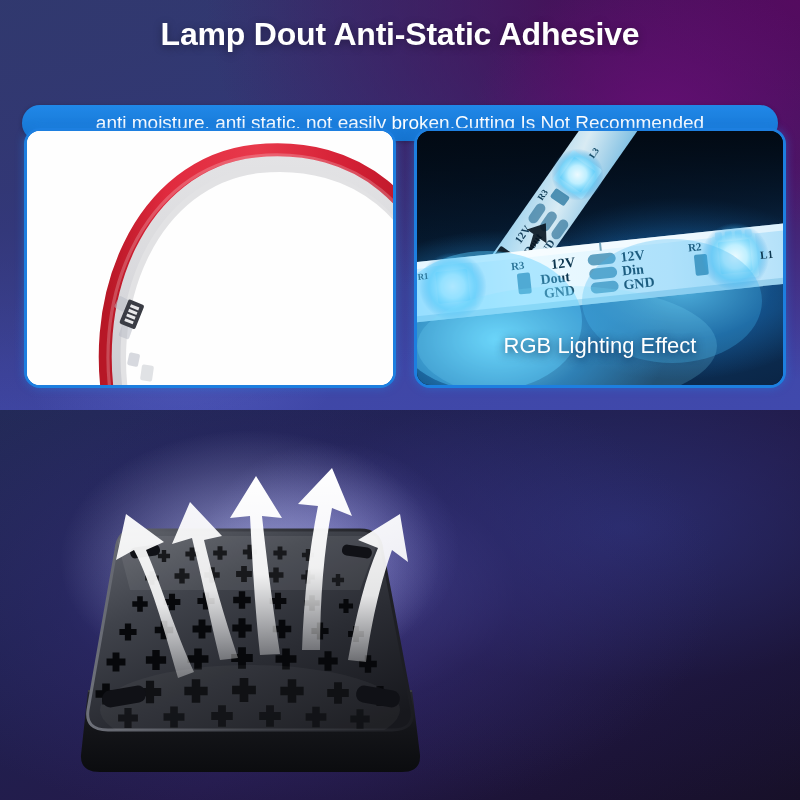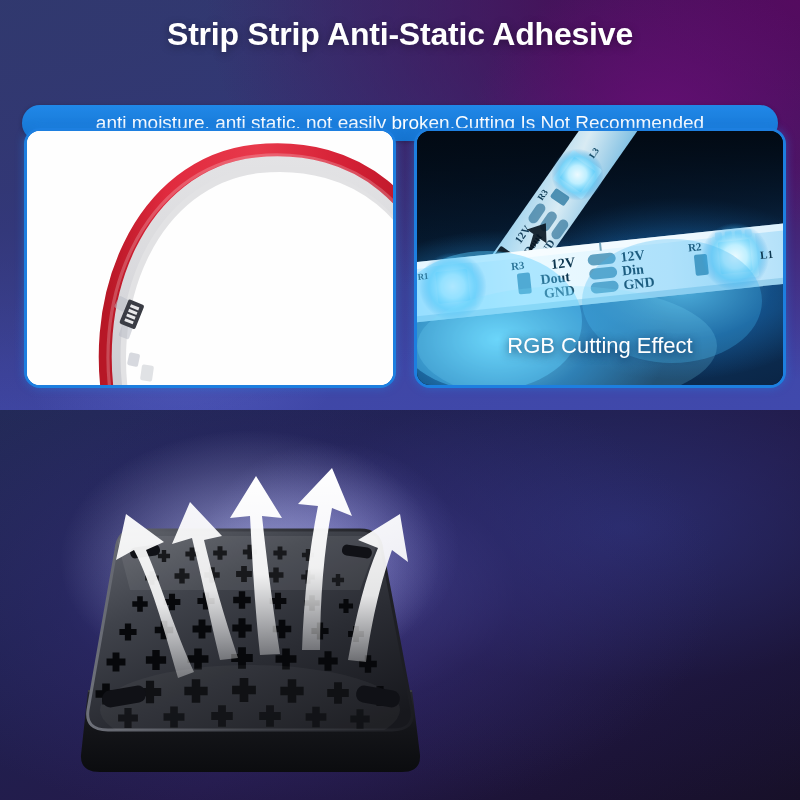--- a/index.html
+++ b/index.html
@@ -94,21 +94,21 @@
 </style>
 </head>
 <body>
 
 <div class="page">
 
   <div class="top-section">
     <div class="top-glow-l"></div>
     <div class="top-glow-r"></div>
 
-    <div class="title">Strip Strip Anti-Static Adhesive</div>
+    <div class="title">Lamp Dout Anti-Static Adhesive</div>
 
     <div class="pill">
       <span>anti moisture, anti static, not easily broken,Cutting Is Not Recommended</span>
     </div>
 
     <div class="panel panel-left">
       <div class="strip-wrap">
         <svg width="366" height="254" viewBox="0 0 366 254">
           <defs>
             <linearGradient id="redTop" x1="0" y1="0" x2="1" y2="0">
@@ -257,21 +257,21 @@
               <circle cx="36" cy="140" r="34" fill="url(#ledGlow)" opacity=".8"></circle>
               <text x="2" y="130" font-family="Liberation Serif, serif" font-size="9" font-weight="bold" fill="#0d3750">R1</text>
             </g>
 
             <ellipse cx="70" cy="190" rx="95" ry="70" fill="#59ccff" opacity=".42"></ellipse>
             <ellipse cx="255" cy="170" rx="90" ry="62" fill="#3fb6f2" opacity=".30"></ellipse>
             <ellipse cx="150" cy="215" rx="150" ry="60" fill="#7fe0ff" opacity=".20"></ellipse>
           </g>
         </svg>
 
-        <div class="rgb-caption">RGB Cutting Effect</div>
+        <div class="rgb-caption">RGB Lighting Effect</div>
       </div>
     </div>
   </div>
 
   <div class="bottom-section">
     <div class="bot-beam"></div>
 
     <svg width="470" height="390" viewBox="0 0 470 390" style="position:absolute;left:60px;top:0;">
       <defs>
         <linearGradient id="topPlate" x1="0.15" y1="0" x2="0.85" y2="1">

